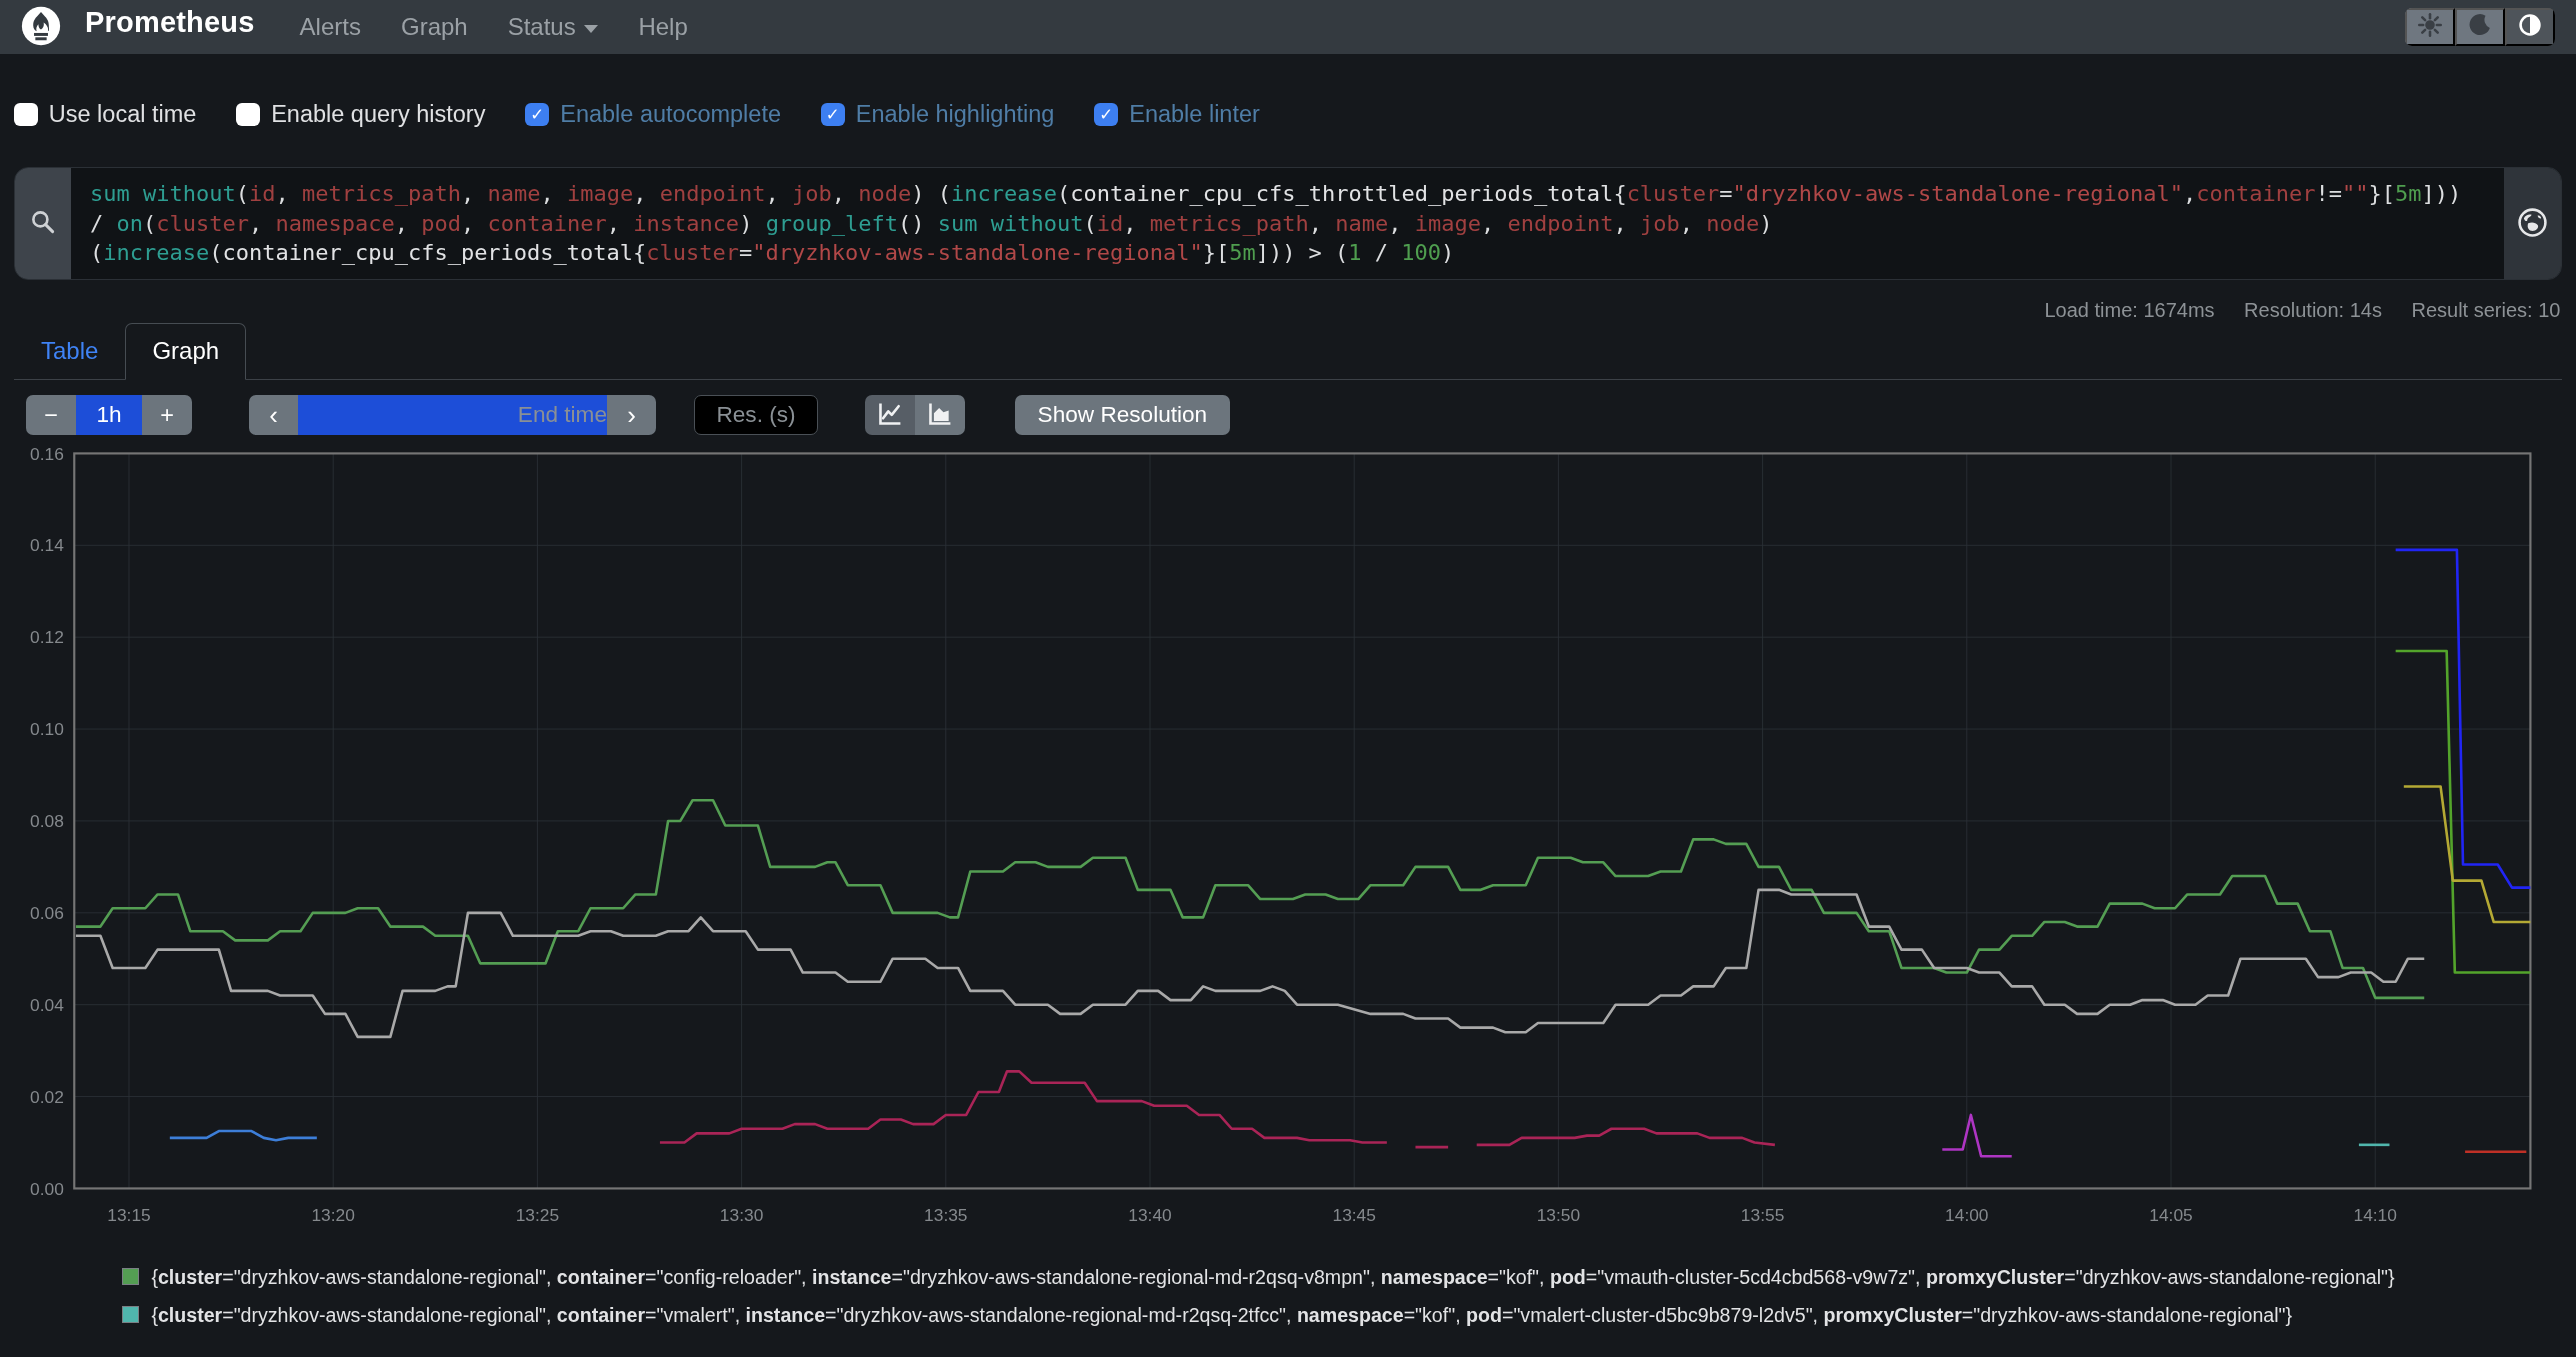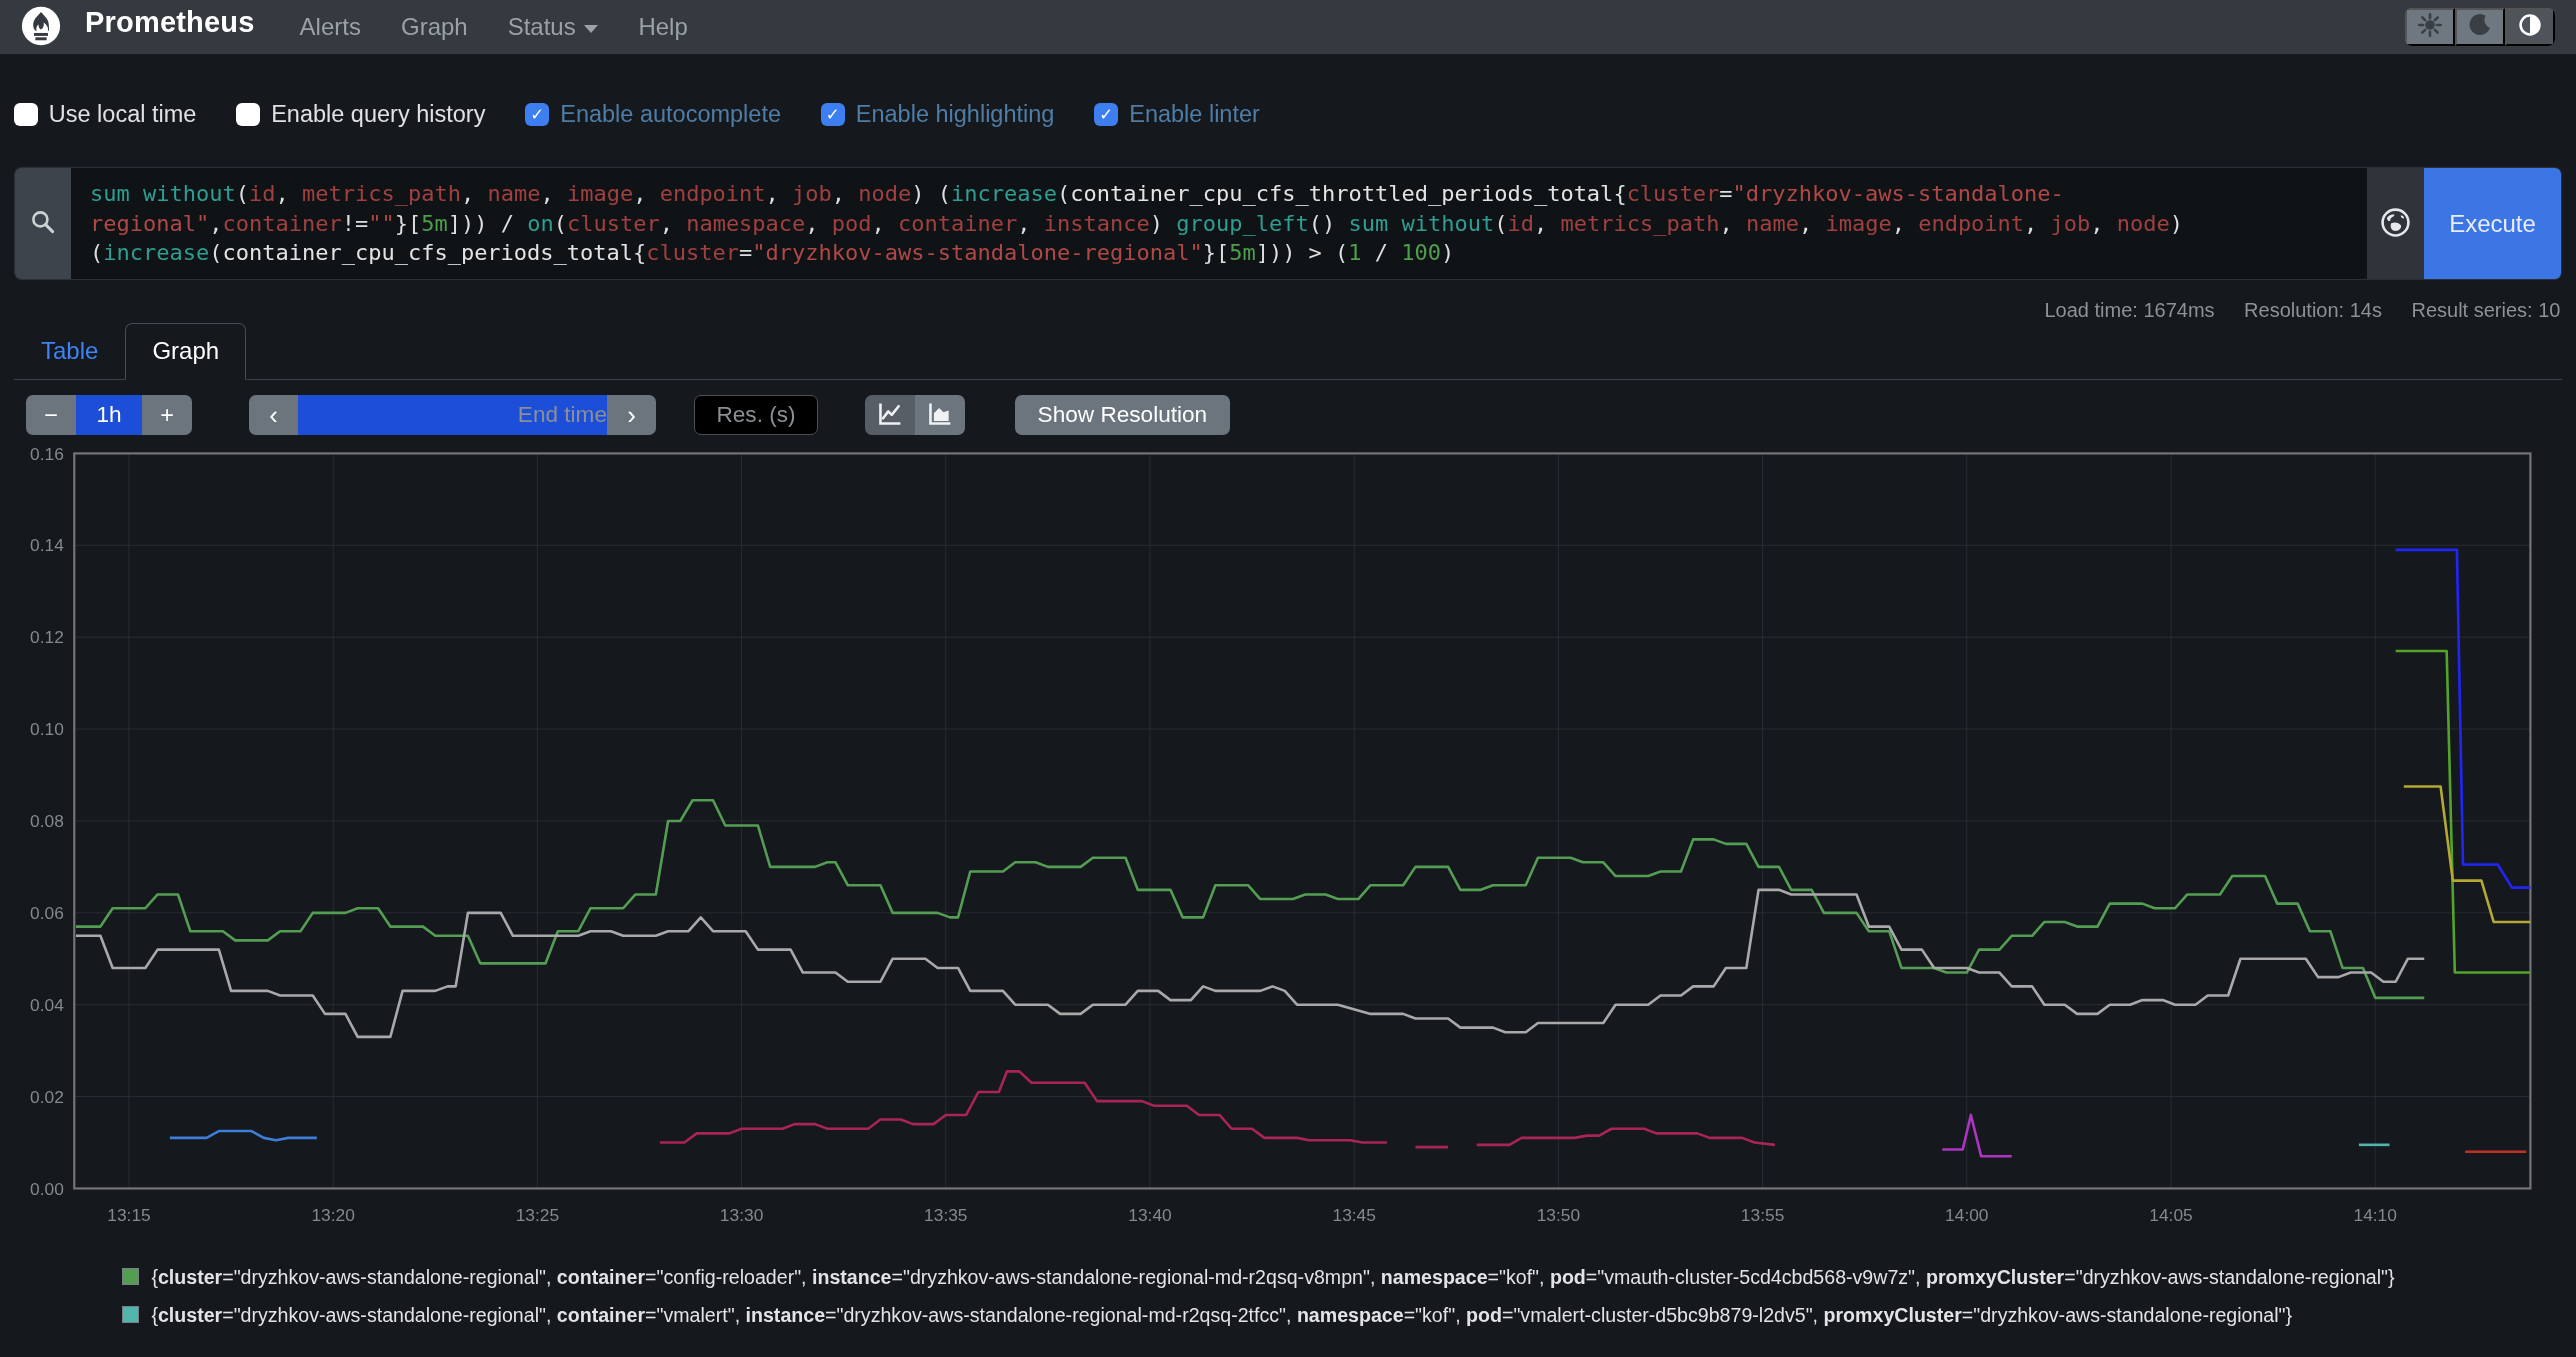--- a/index.html
+++ b/index.html
@@ -20,21 +20,21 @@
 
   
   .options-row { position:absolute; top:101px; left:14px; display:flex; align-items:center; gap:40px; }
   .cb-item { display:flex; align-items:center; gap:11.3px; cursor:pointer; }
   .cb-box { width:23.5px; height:23.5px; border-radius:6px; background:#ffffff; display:flex; align-items:center; justify-content:center; font-size:16.5px; color:#ffffff; }
   .cb-item.checked .cb-box { background:#3d7ff1; }
   .cb-label { font-size:23.5px; color:#e0e1e3; }
   .cb-item.checked .cb-label { color:#4f7da6; }
 
   
-  .query-panel { position:absolute; top:167px; left:14px; right:14px; min-height:110px; display:flex; align-items:stretch; border-radius:7px; overflow:hidden; border:0.9px solid #2b3036; background:#101316; }
+  .query-panel { position:absolute; top:167px; left:14px; right:14px; min-height:110px; display:flex; align-items:stretch; border-radius:14px; overflow:hidden; border:0.9px solid #2b3036; background:#101316; }
   .query-addon-search { width:56px; background:#3e444b; display:flex; align-items:center; justify-content:center; flex:none; }
   .query-input { flex:1; padding:11.3px 19px; font-family:"DejaVu Sans Mono", monospace; font-size:22px; line-height:29.5px; color:#dcdee0; word-wrap:break-word; overflow-wrap:break-word; white-space:pre-wrap; cursor:text; }
   .tok-kw  { color:#2e9e92; }
   .tok-lbl { color:#a04040; }
   .tok-str { color:#b14848; }
   .tok-dur { color:#4f9e4f; }
   .tok-num { color:#4f9e4f; }
   .tok-met { color:#e2e3e5; }
   .tok-txt { color:#dcdee0; }
   .query-addon-globe { width:57px; background:#2f343a; display:flex; align-items:center; justify-content:center; flex:none; cursor:pointer; }
@@ -179,21 +179,20 @@
     <div class="query-addon-globe">
       <span>
         <svg width="31" height="31" viewBox="0 0 36 36">
           <circle cx="18" cy="18" r="15" fill="none" stroke="#e6e7e9" stroke-width="3"></circle>
           <path d="M8 13 C10 9 14 8 17 9 C16 12 12 12 12 15 C12 17 9 17 8 13 Z" fill="#e6e7e9"></path>
           <path d="M13 19 C17 17 22 18 24 21 C26 24 22 28 18 28 C14 28 11 24 13 19 Z" fill="#e6e7e9"></path>
           <path d="M24 10 C26 9 28 11 28 13 C26 14 24 12 24 10 Z" fill="#e6e7e9"></path>
         </svg>
       </span>
     </div>
-    <button class="execute-btn">Execute</button>
   </div>
 
   <div class="stats-row">
     <span>Load time: 1674ms</span>
     <span>Resolution: 14s</span>
     <span>Result series: 10</span>
   </div>
 
   <div class="tab-bar">
     <span class="tab">Table</span>

